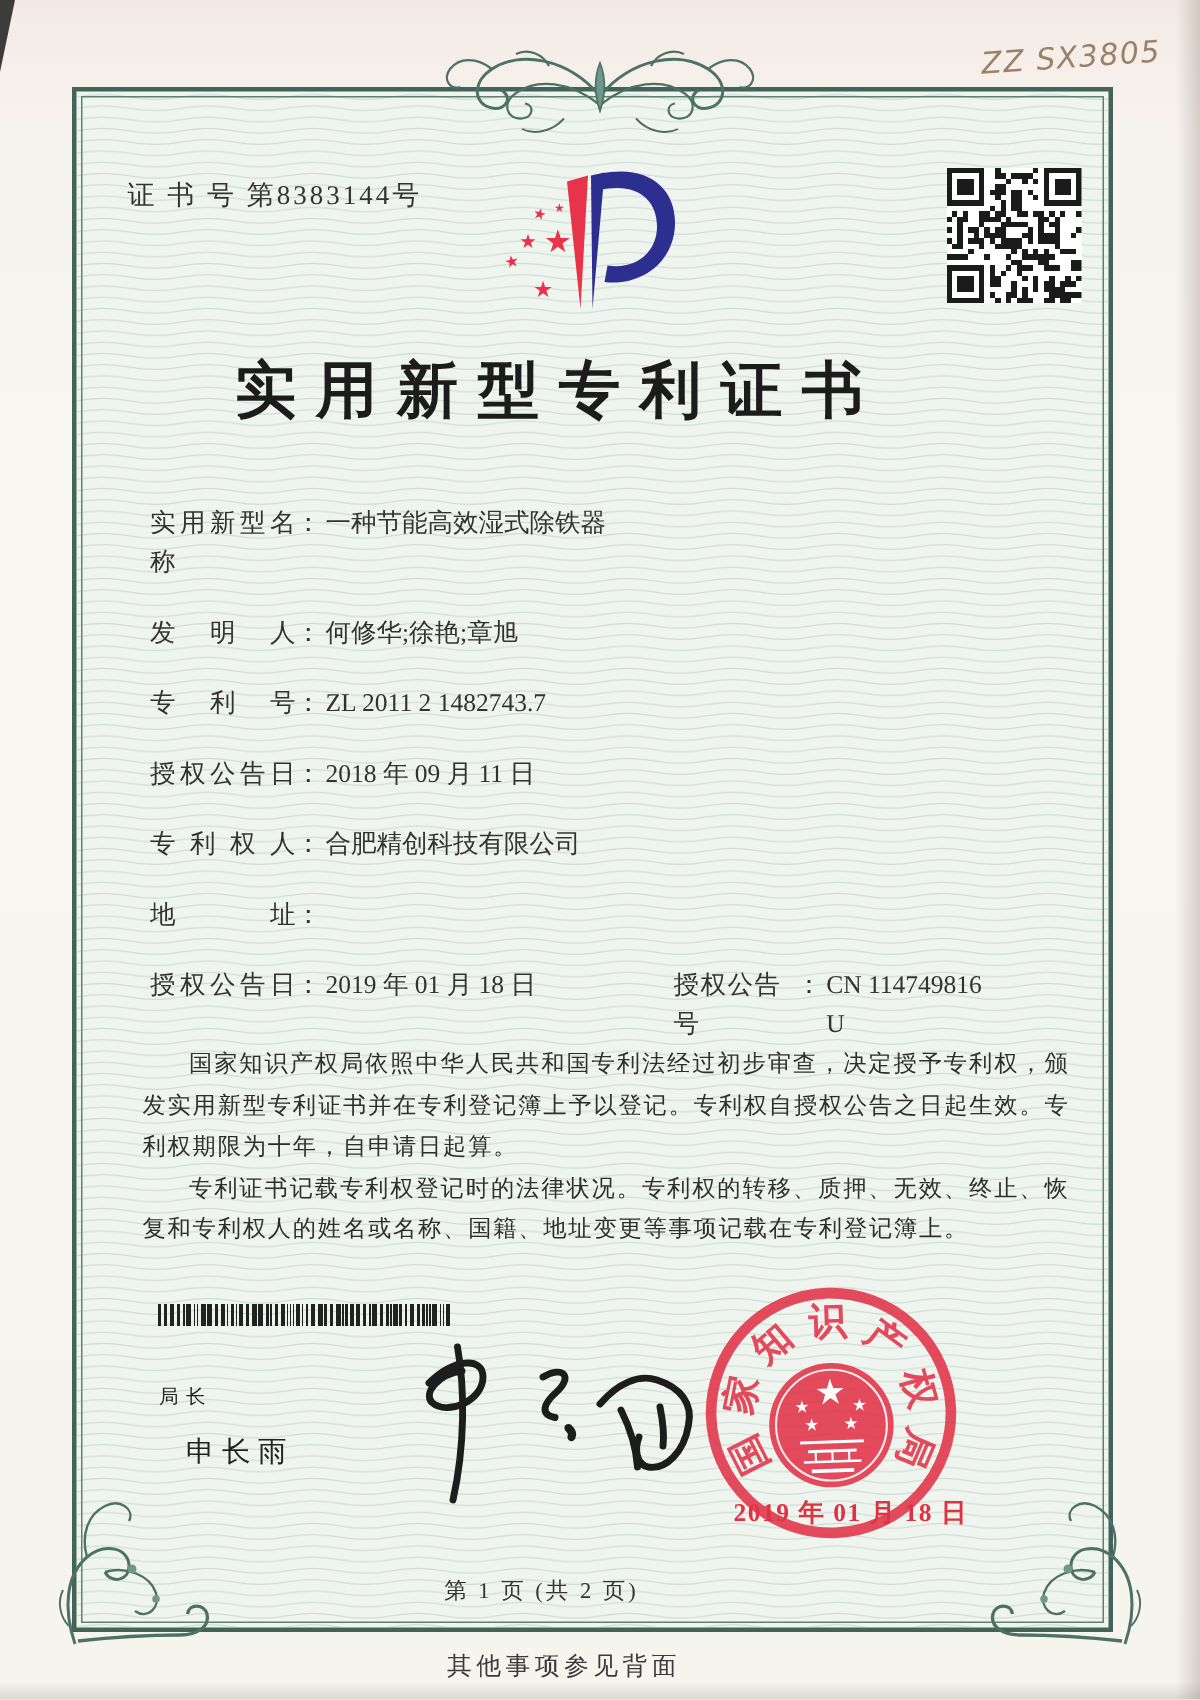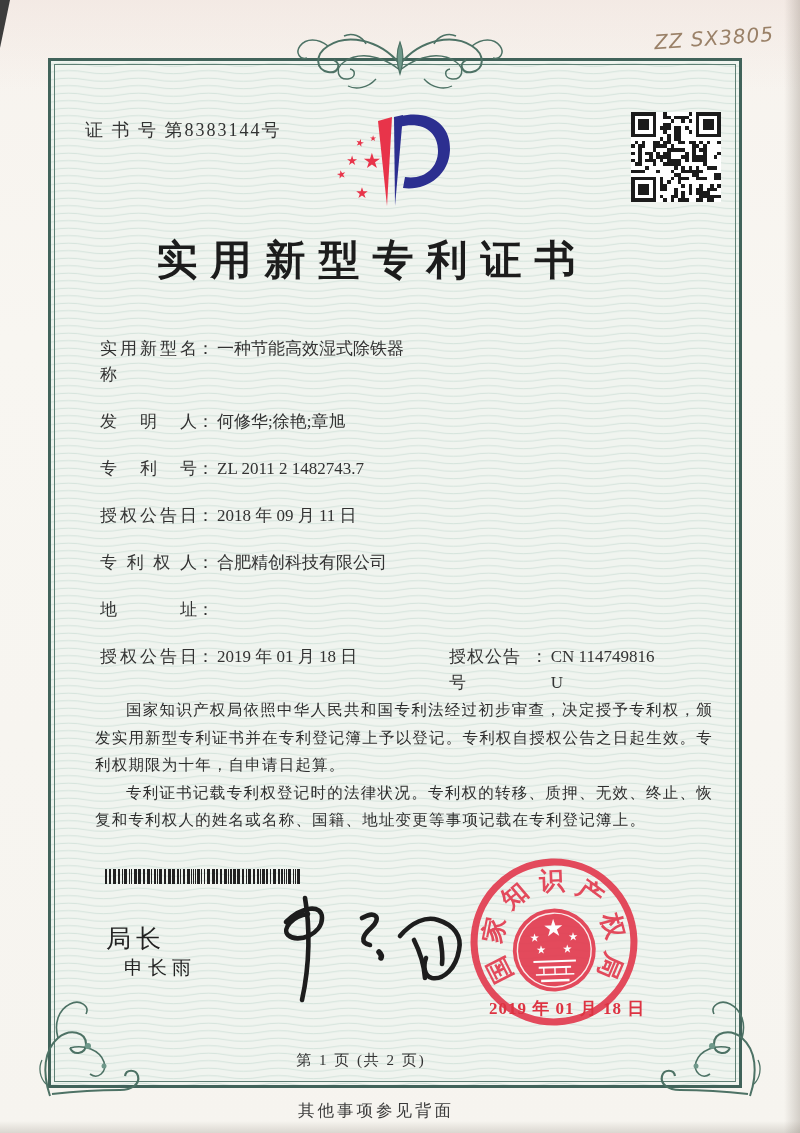--- a/index.html
+++ b/index.html
@@ -35,21 +35,21 @@
   .colon{flex:0 0 20px;}
   .val{max-width:445px;}
   .pair-right{position:absolute;left:349px;top:0;display:flex;}
   .pair-right .lbl2{display:inline-block;letter-spacing:1px;}
   
   .paras{position:absolute;left:95px;top:668px;width:618px;font-size:15.5px;
     line-height:27.5px;text-align:justify;color:#2e2e2e;letter-spacing:1.2px;margin-top:28px;}
   .paras p{margin:0;text-indent:2em;}
   
   .barcode{position:absolute;left:105px;top:869px;shape-rendering:crispEdges;}
-  .officer-title{position:absolute;left:106px;top:922px;font-size:25px;letter-spacing:5px;color:#222;}
+  .officer-title{position:absolute;left:106px;top:922px;font-size:13px;letter-spacing:5px;color:#222;}
   .officer-name{position:absolute;left:124px;top:955px;font-size:19px;letter-spacing:5px;color:#222;}
   .signature{position:absolute;left:258px;top:888px;}
   .seal{position:absolute;left:468px;top:856px;width:172px;height:172px;opacity:.92;
     transform:rotate(-2deg);}
   #sealRing text{font-family:"Liberation Serif","DejaVu Serif",serif;font-size:25px;
     font-weight:bold;fill:#e23c50;}
   .seal-date{position:absolute;left:489px;top:997px;font-size:17px;font-weight:bold;
     color:#dd3342;letter-spacing:1px;}
   .pageinfo{position:absolute;left:0;top:1051px;width:722px;text-align:center;
     font-size:15px;color:#333;letter-spacing:2px;}

